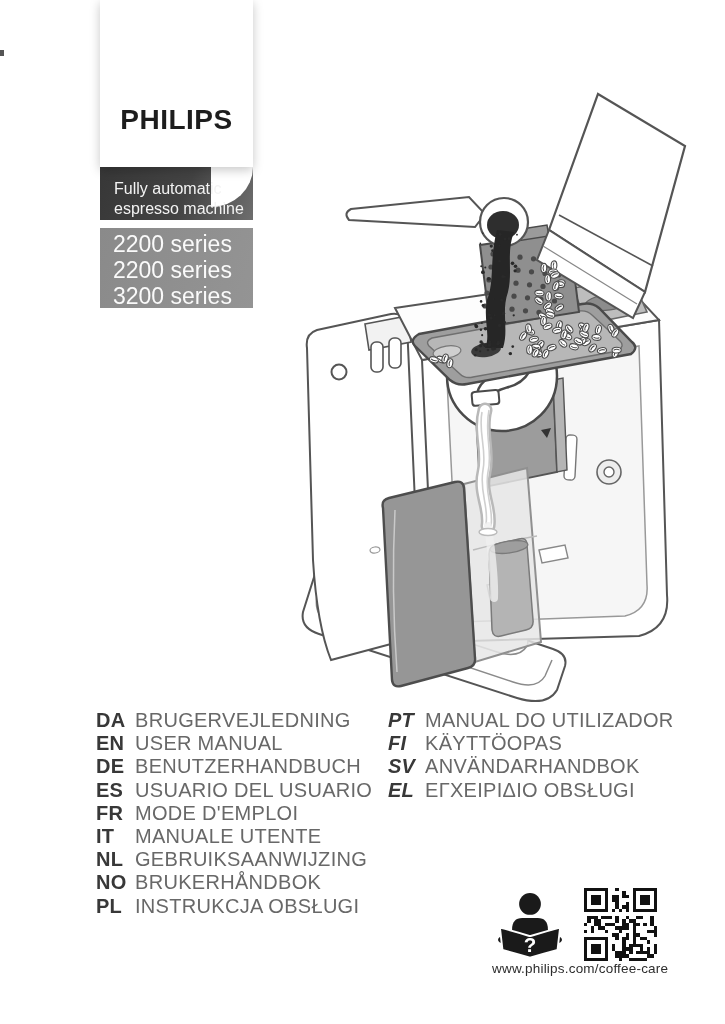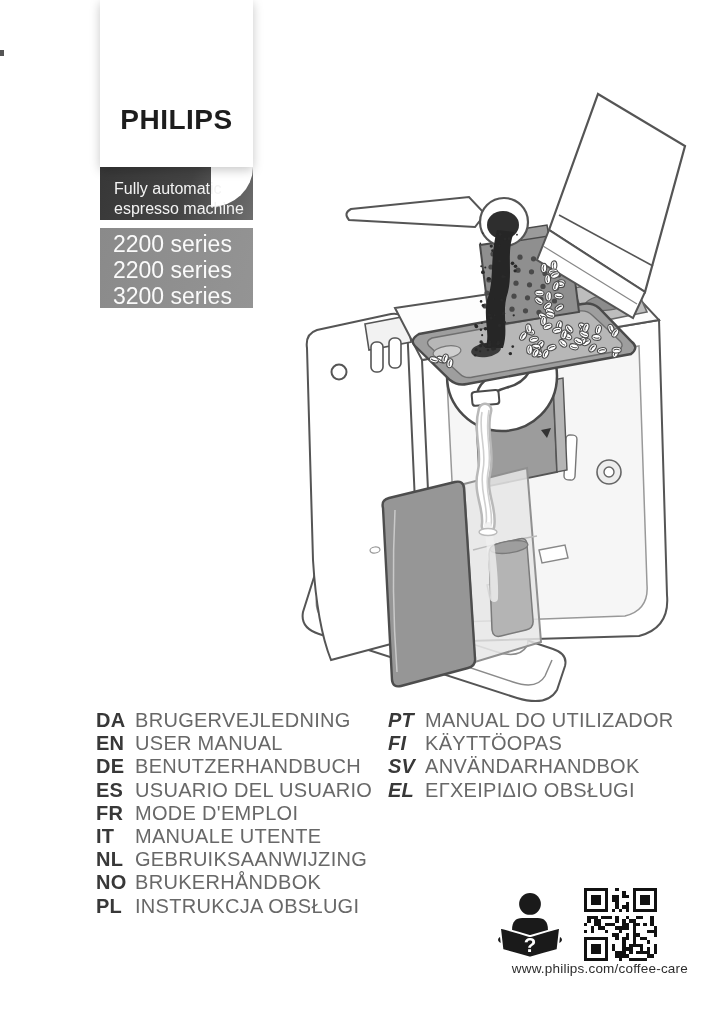--- a/index.html
+++ b/index.html
@@ -25,21 +25,21 @@
   .langs-left{left:96px;}
   .langs-right{left:388px;}
   .lang-row{display:flex;height:23.2px;line-height:23.2px;font-size:20px;white-space:nowrap;}
   .lang-code{font-weight:bold;color:#383838;width:39px;flex:0 0 auto;letter-spacing:.2px;}
   .langs-right .lang-code{width:37px;font-style:italic;}
   .lang-title{color:#686868;letter-spacing:.3px;}
   
   .person-icon{position:absolute;left:498px;top:891px;width:64px;height:72px;}
   .qr-icon{position:absolute;left:584px;top:888px;width:73px;height:73px;}
   .qr-icon svg{shape-rendering:crispEdges;}
-  .footer-url{position:absolute;left:492px;top:961px;width:196px;text-align:right;
+  .footer-url{position:absolute;left:492px;top:961px;width:196px;text-align:left;
               font-size:13.5px;color:#2d2d2d;letter-spacing:.2px;}
   
   .illustration{position:absolute;left:287px;top:80px;width:410px;height:625px;}
 </style>
 </head>
 <body>
 
 <div class="page">
 
   <div class="crop-mark"></div>

